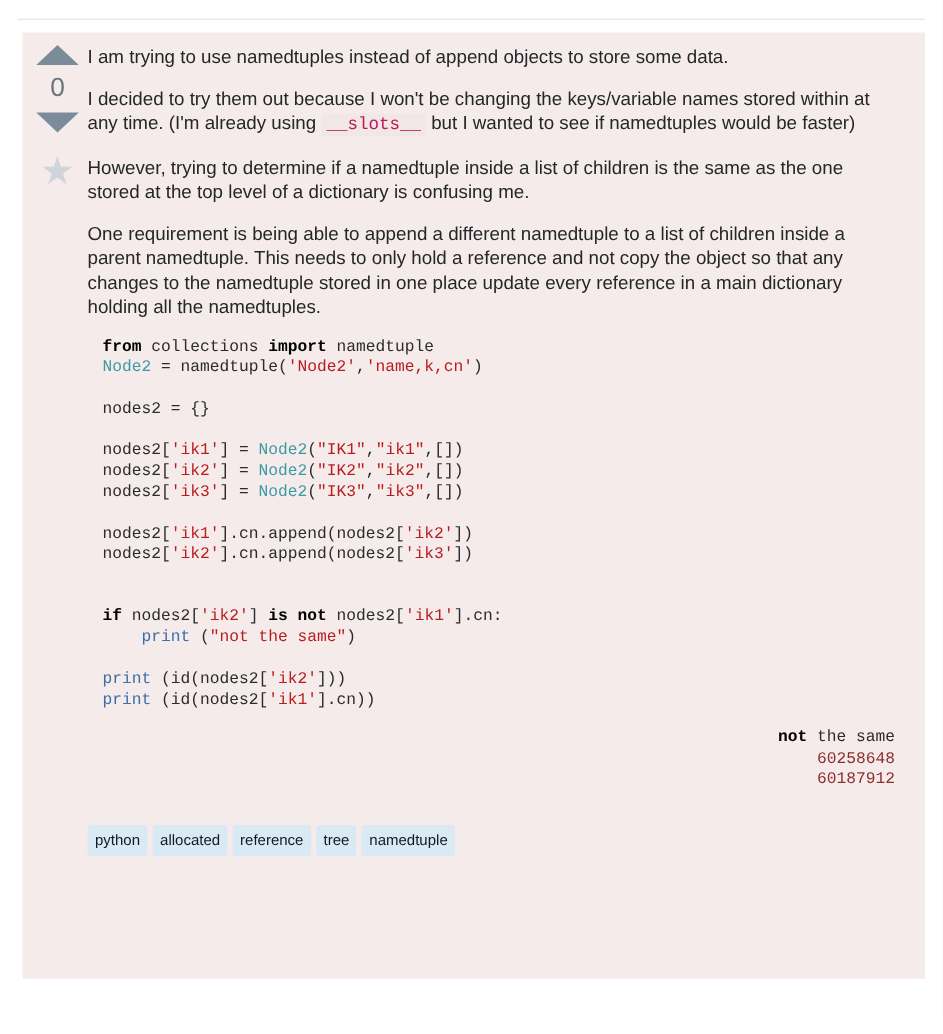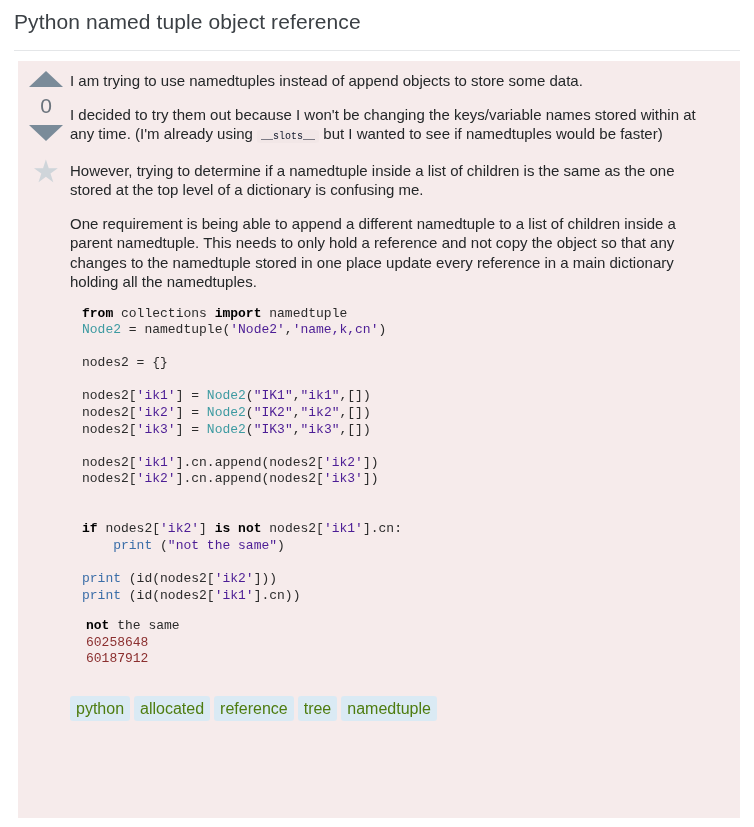--- a/index.html
+++ b/index.html
@@ -94,76 +94,74 @@
     margin: 0 0 14px 0;
     font-size: 15px;
     line-height: 19.5px;
     color: #242729;
   }
   .postcell p.tight {
     margin-bottom: 13px;
   }
   code.inline {
     font-family: "Liberation Mono", "DejaVu Sans Mono", monospace;
-    font-size: 10px;
+    font-size: 14px;
     background: #f2e7e7;
     padding: 1px 4px;
     border-radius: 3px;
-    color: #0f172a;
+    color: #be185d;
     white-space: pre;
   }
 
   
   pre.codeblock {
     font-family: "Liberation Mono", "DejaVu Sans Mono", monospace;
     font-size: 13px;
     line-height: 16.6px;
     margin: 0 0 14px 0;
     padding: 0 0 0 12px;
     background: transparent;
     color: #2b2b2b;
     white-space: pre;
     overflow: visible;
   }
   pre.codeblock.output {
     padding-left: 16px;
     margin-top: 2px;
+    text-align: right;
   }
   .k  { color: #000000; font-weight: bold; }   
   .nc { color: #3d9aa1; margin-top: 19px; }                      
   .nf { color: #3b6ea8; }                      
-  .s  { color: #4c1d95; }                      
+  .s  { color: #b91c1c; }                      
   .m  { color: #8b2f2f; }                      
 
   
   .tags {
     margin-left: 52px;
     padding: 14px 0 22px 0;
   }
   .post-tag {
     display: inline-block;
     background: #daeaf4;
-    color: #4d7c0f;
-    font-size: 16px;
+    color: #0f172a;
+    font-size: 12px;
     line-height: 17px;
     padding: 4px 6px 4px 6px;
     margin: 0 4px 0 0;
     border-radius: 3px;
     cursor: pointer;
     font-family: "Liberation Sans", sans-serif;
   }
 </style>
 </head>
 <body>
 
 <div>
 
-  <div class="question-header">
-    <h1 class="question-title">Python named tuple object reference</h1>
-  </div>
   <div class="title-rule"></div>
 
   <div class="post">
 
     <div class="votecell">
       <div class="vote-arrow vote-up"></div>
       <div class="vote-count">0</div>
       <div class="vote-arrow vote-down"></div>
       <div class="fav-star">★</div>
     </div>

